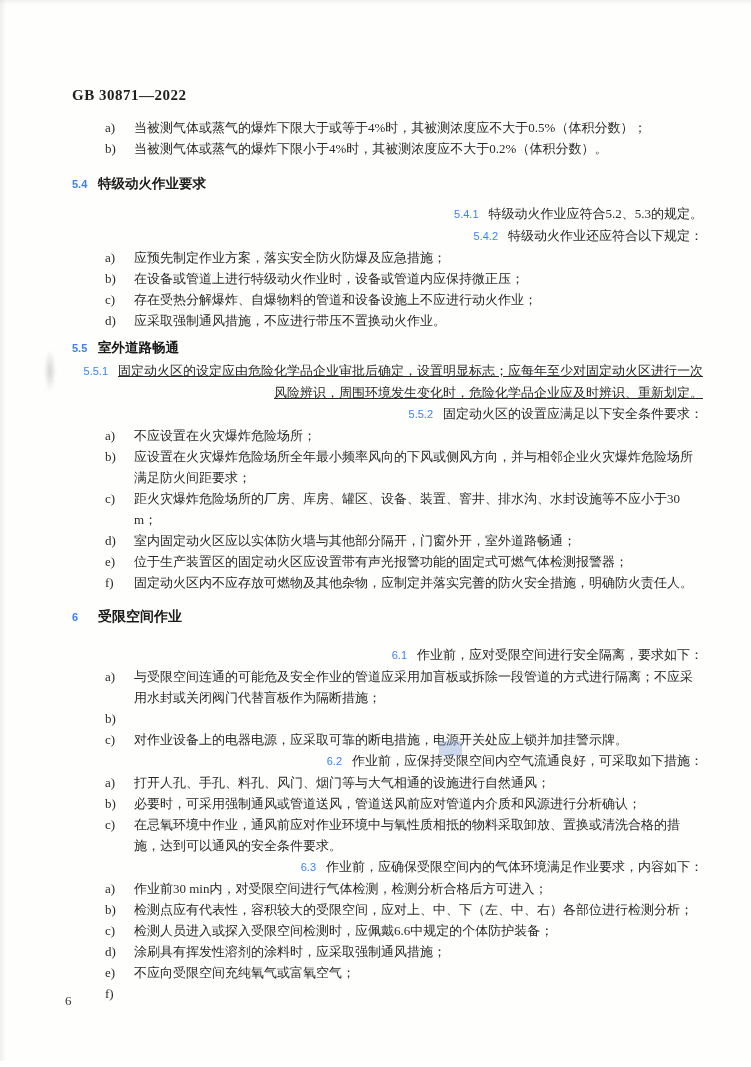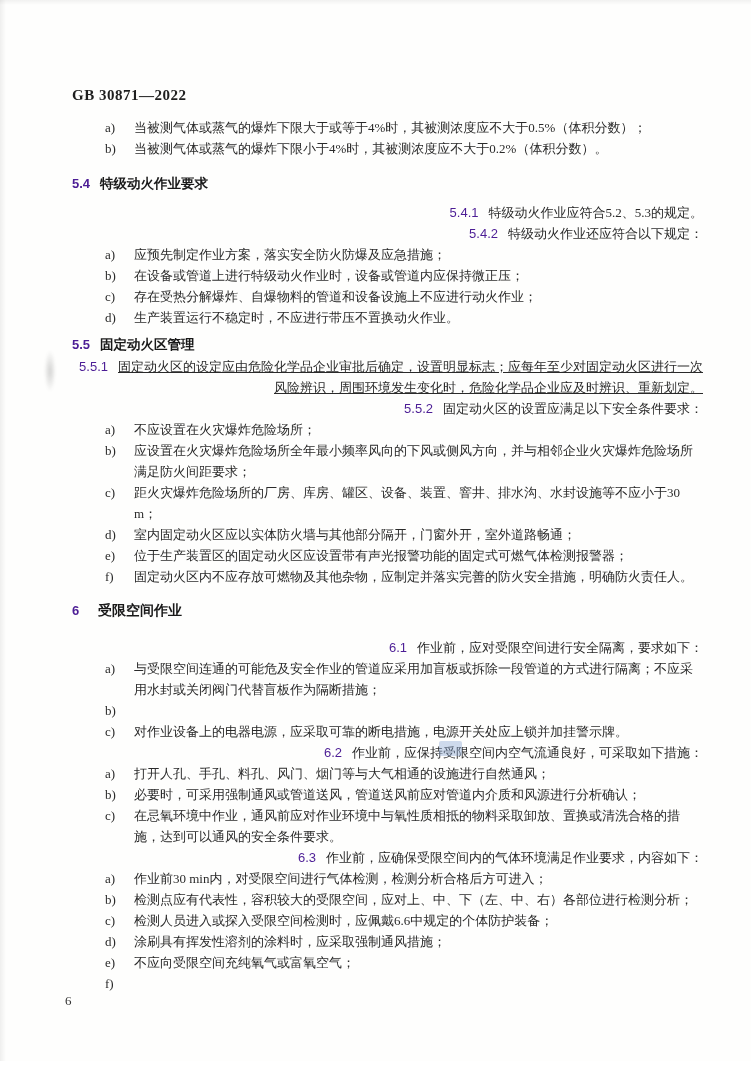--- a/index.html
+++ b/index.html
@@ -63,22 +63,22 @@
   .sec-head-55 { margin-top: 6px; }
   .ch-head { margin-top: 13px; font-size: 14px; }
   .ch-head .cnum { min-width: 16px; margin-right: 10px; }
 
   .clause { font-size: 13px; line-height: 21px; text-align: right; }
   .clause-first { margin-top: 8px; }
   .clause-551 { margin-top: 1px; text-decoration: underline; }
   .clause-61 { margin-top: 16px; }
   .cnum {
     font-family: "Liberation Sans", "DejaVu Sans", sans-serif;
-    font-size: 13px;
-    color: #4c1d95;
+    font-size: 11px;
+    color: #3b82f6;
   }
   .clause > .cnum { display: inline-block; min-width: 34px; margin-right: 10px; }
 
   .item {
     display: flex;
     margin-left: 33px;
     font-size: 13px;
     line-height: 21px;
   }
   .ilabel {
@@ -160,25 +160,25 @@
     <div class="item">
       <span class="ilabel">b)</span>
       <span class="itext">在设备或管道上进行特级动火作业时，设备或管道内应保持微正压；</span>
     </div>
     <div class="item">
       <span class="ilabel">c)</span>
       <span class="itext">存在受热分解爆炸、自爆物料的管道和设备设施上不应进行动火作业；</span>
     </div>
     <div class="item">
       <span class="ilabel">d)</span>
-      <span class="itext">生产装置运行不稳定时，不应进行带压不置换动火作业。</span>
+      <span class="itext">应采取强制通风措施，不应进行带压不置换动火作业。</span>
     </div>
 
     <div class="sec-head sec-head-55">
-      <span class="cnum">5.5</span><span>固定动火区管理</span>
+      <span class="cnum">5.5</span><span>室外道路畅通</span>
     </div>
 
     <div class="clause clause-551">
       <span class="cnum">5.5.1</span><span>固定动火区的设定应由危险化学品企业审批后确定，设置明显标志；应每年至少对固定动火区进行一次风险辨识，周围环境发生变化时，危险化学品企业应及时辨识、重新划定。</span>
     </div>
     <div class="clause">
       <span class="cnum">5.5.2</span><span>固定动火区的设置应满足以下安全条件要求：</span>
     </div>
 
     <div class="item">

